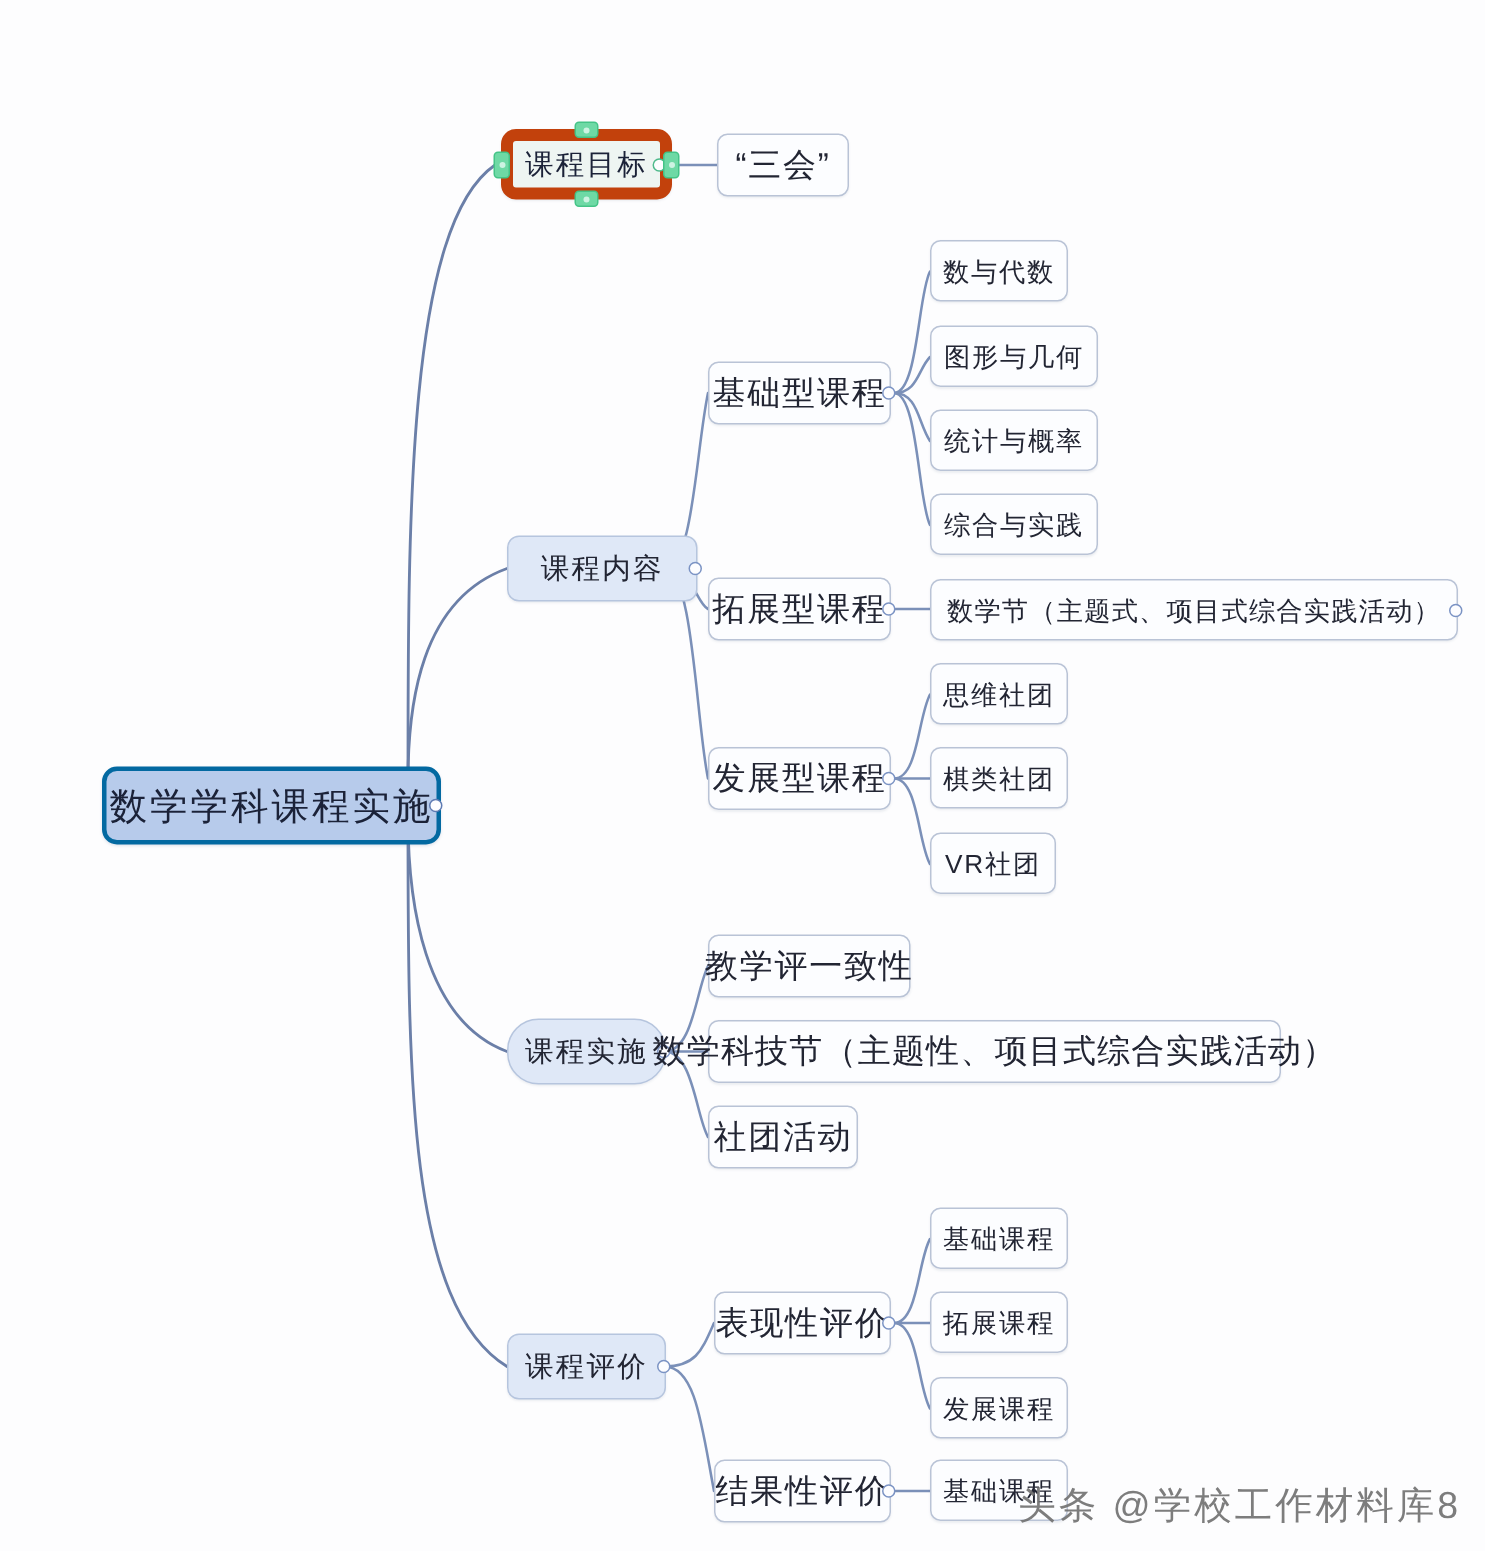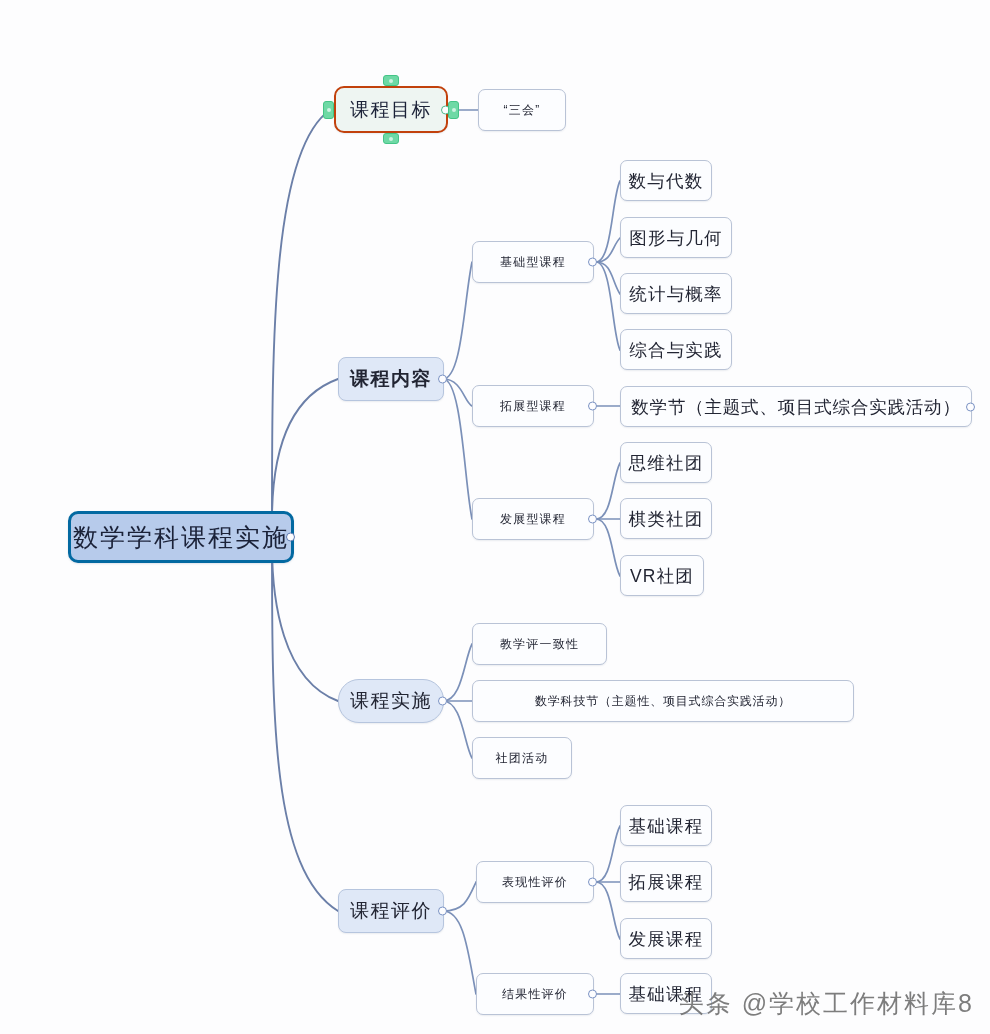--- a/index.html
+++ b/index.html
@@ -43,27 +43,27 @@
   }
   .node.lvl1{
     background:#dfe8f7;
     border:1px solid #b6c5de;
     font-size:19px;
     letter-spacing:1.5px;
     border-radius:8px;
   }
   .node.lvl1.selected{
     background:#eef5f2;
-    border:2px solid #c2410c;
+    border:8px solid #c2410c;
     border-radius:10px;
     color:#1b2238;
     text-align:center;
   }
   .node.lvl2{
-    font-size:12px;
+    font-size:22px;
     letter-spacing:1.2px;
     background:#fcfdff;
   }
   .node.lvl3{
     font-size:17.5px;
     letter-spacing:1.2px;
     background:#fcfdff;
   }
   .node.wide{ letter-spacing:0.8px; }
 
@@ -177,21 +177,21 @@
       </span>
     <span class="handle h-right">
         <span class="dot"></span>
       </span>
   </div>
 
   <div class="node lvl2" style="left:478px; top:89px; width:88px; height:42px;">
     <span>“三会”</span>
   </div>
 
-  <div class="node lvl1" style="left:338px; top:357px; width:106px; height:44px;font-weight:bold;">
+  <div class="node lvl1" style="left:338px; top:357px; width:127px; height:44px;">
     <span>课程内容</span>
     <span class="collapse"></span>
   </div>
 
   <div class="node lvl2" style="left:472px; top:241px; width:122px; height:42px;">
     <span>基础型课程</span>
     <span class="collapse"></span>
   </div>
   <div class="node lvl3" style="left:620px; top:160px; width:92px; height:41px;">
     <span>数与代数</span>

